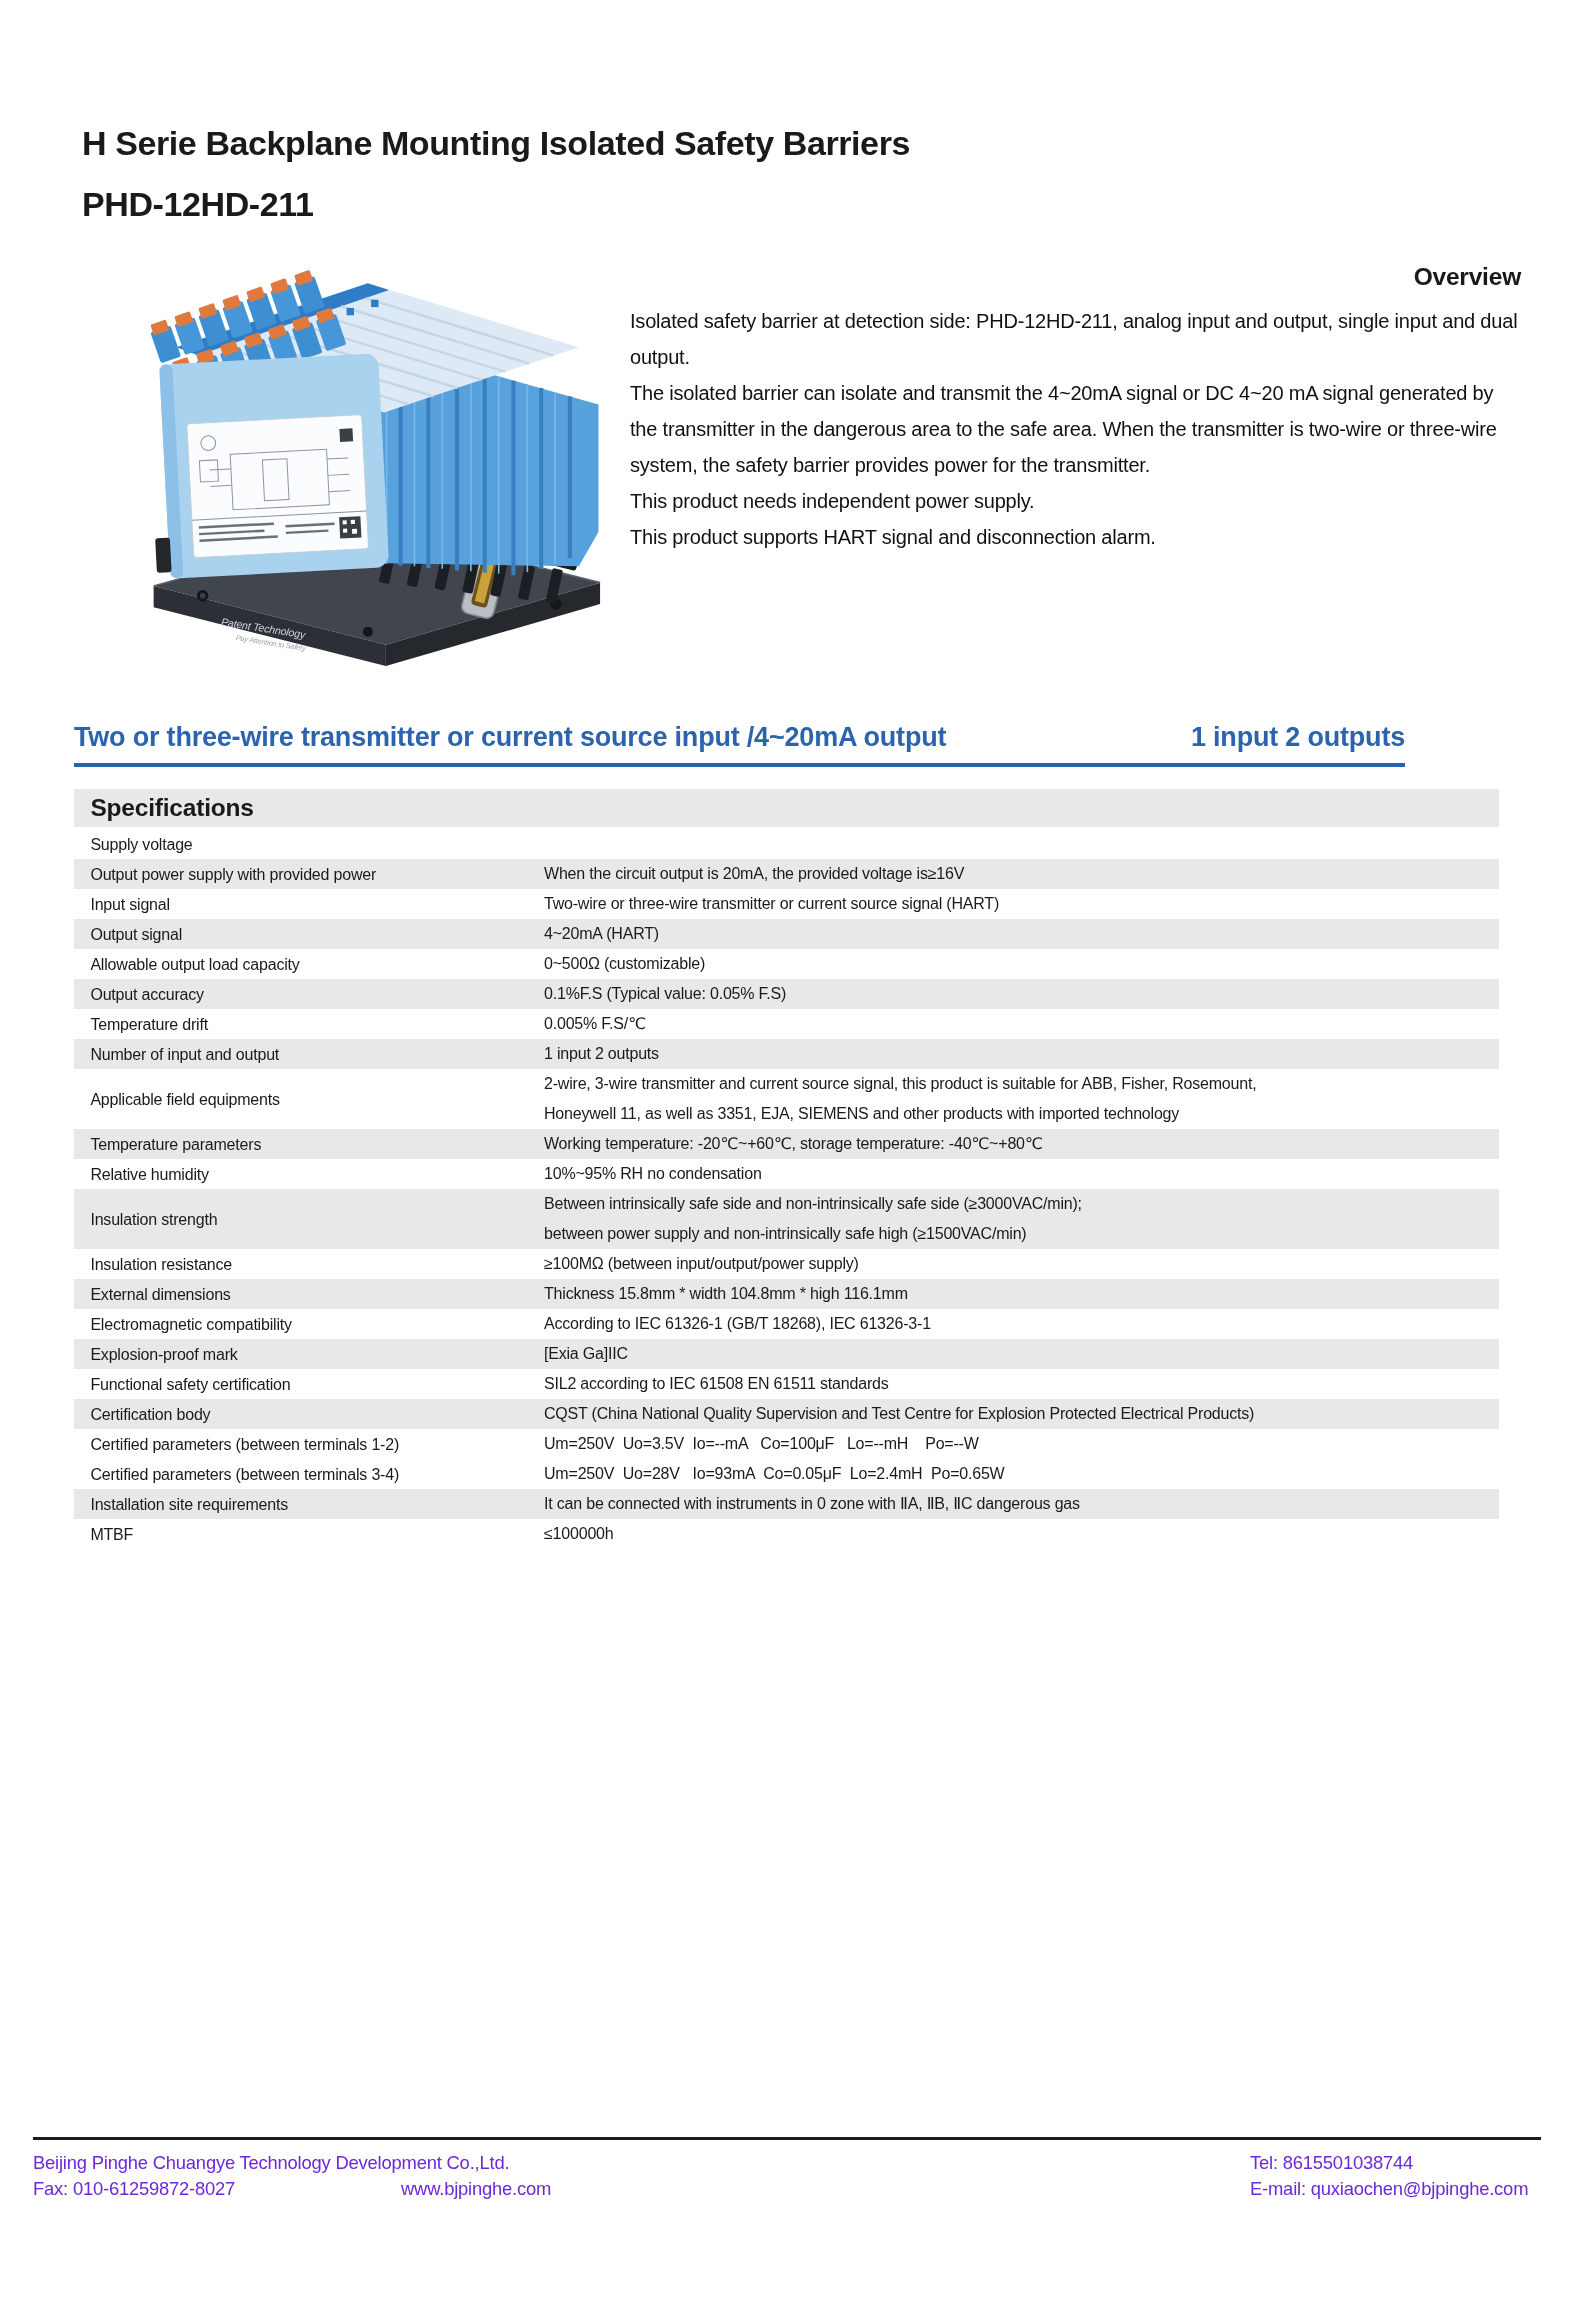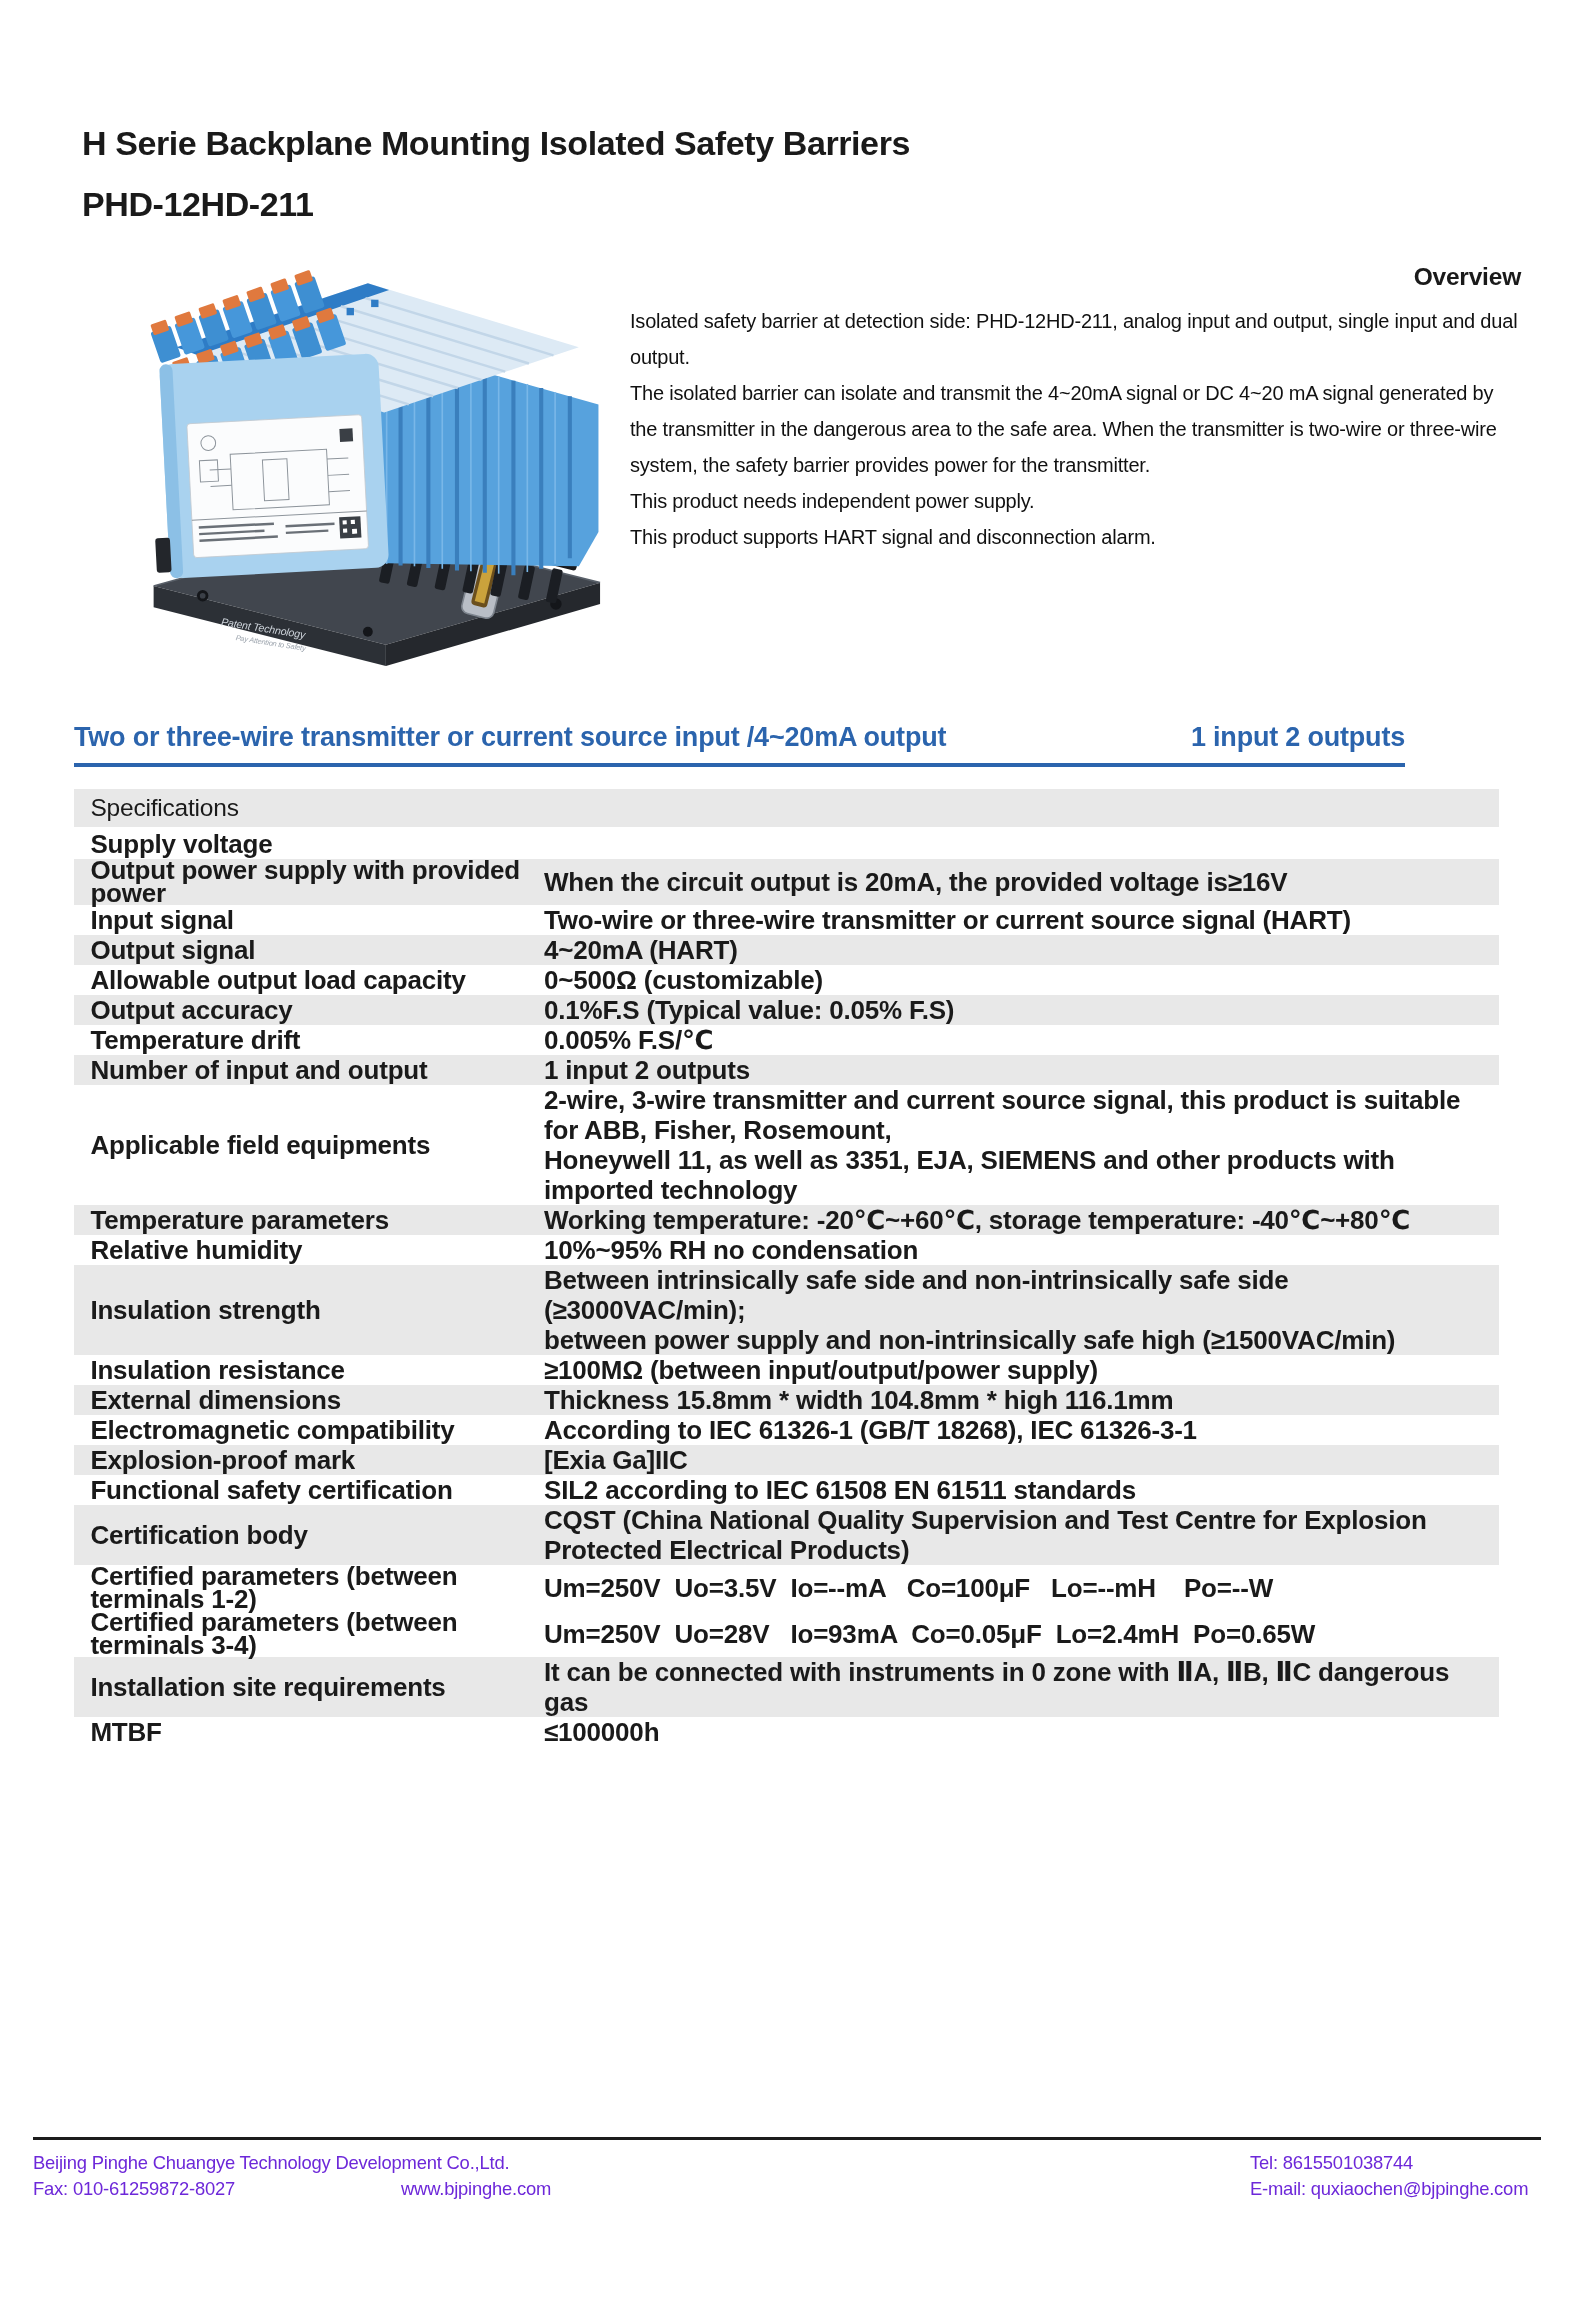--- a/index.html
+++ b/index.html
@@ -44,28 +44,27 @@
     position:absolute;left:74px;top:722px;width:1331px;
     display:flex;justify-content:space-between;align-items:baseline;
     color:var(--accent);
     font-size:27px;font-weight:bold;
     padding-bottom:9.8px;
     border-bottom:4.9px solid var(--accent);
   }
   .spec-header{
     position:absolute;left:74px;top:789px;width:1425px;height:38px;
     background:var(--rowgray);
-    font-size:24.5px;font-weight:normal;
+    font-size:24.5px;font-weight:bold;
     line-height:38px;
     padding-left:16.4px;
   }
   .spec-table{
     position:absolute;left:74px;top:829px;width:1425px;
-    font-size:26px;
-    font-weight:bold;
+    font-size:16px;
   }
   .spec-row{
     display:flex;align-items:center;min-height:30px;
   }
   .spec-row.shaded{background:var(--rowgray);}
   .spec-label{
     width:470px;flex:0 0 470px;
     padding-left:16.4px;
     line-height:23px;
   }

